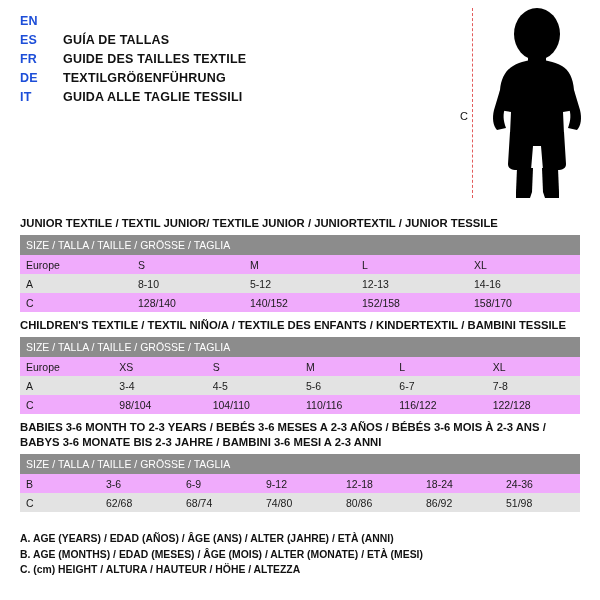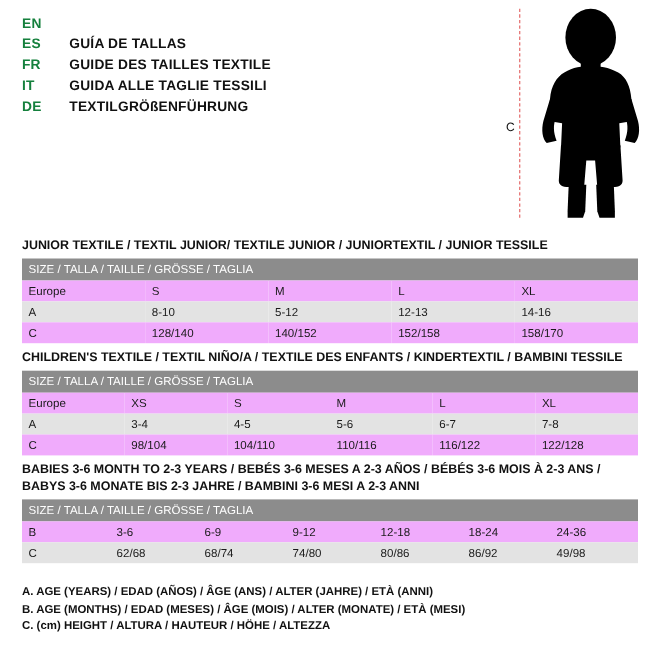--- a/index.html
+++ b/index.html
@@ -31,21 +31,21 @@
   .header-row {
     display: flex;
     align-items: baseline;
     height: 19px;
   }
   .lang-code {
     width: 43px;
     font-size: 12.5px;
     font-weight: bold;
     letter-spacing: 0.2px;
-    color: #15803d;
+    color: #1d4ed8;
   }
   .lang-title {
     font-size: 12.5px;
     font-weight: bold;
     letter-spacing: 0.2px;
     color: #111;
   }
 
   
   .figure-wrap {
@@ -143,26 +143,26 @@
     </div>
     <div class="header-row">
       <span class="lang-code">ES</span>
       <span class="lang-title">GUÍA DE TALLAS</span>
     </div>
     <div class="header-row">
       <span class="lang-code">FR</span>
       <span class="lang-title">GUIDE DES TAILLES TEXTILE</span>
     </div>
     <div class="header-row">
+      <span class="lang-code">DE</span>
+      <span class="lang-title">TEXTILGRÖßENFÜHRUNG</span>
+    </div>
+    <div class="header-row">
       <span class="lang-code">IT</span>
       <span class="lang-title">GUIDA ALLE TAGLIE TESSILI</span>
-    </div>
-    <div class="header-row">
-      <span class="lang-code">DE</span>
-      <span class="lang-title">TEXTILGRÖßENFÜHRUNG</span>
     </div>
   </div>
 
   <div class="figure-wrap">
     <div class="dash-line"></div>
     <div class="c-label">C</div>
     <svg class="silhouette" width="110" height="196" viewBox="0 0 110 196">
       <g fill="#000000">
 
         <ellipse cx="52" cy="28" rx="23" ry="26"></ellipse>
@@ -275,21 +275,21 @@
         <td>18-24</td>
         <td>24-36</td>
       </tr>
       <tr class="shade">
         <td class="rowlabel">C</td>
         <td>62/68</td>
         <td>68/74</td>
         <td>74/80</td>
         <td>80/86</td>
         <td>86/92</td>
-        <td>49/98</td>
+        <td>51/98</td>
       </tr>
     </tbody>
       </table>
   </div>
 
   <div class="legend">
     <div>A. AGE (YEARS) / EDAD (AÑOS) / ÂGE (ANS) / ALTER (JAHRE) / ETÀ (ANNI)</div>
     <div>B. AGE (MONTHS) / EDAD (MESES) / ÂGE (MOIS) / ALTER (MONATE) / ETÀ (MESI)</div>
     <div>C. (cm) HEIGHT / ALTURA / HAUTEUR / HÖHE / ALTEZZA</div>
   </div>

